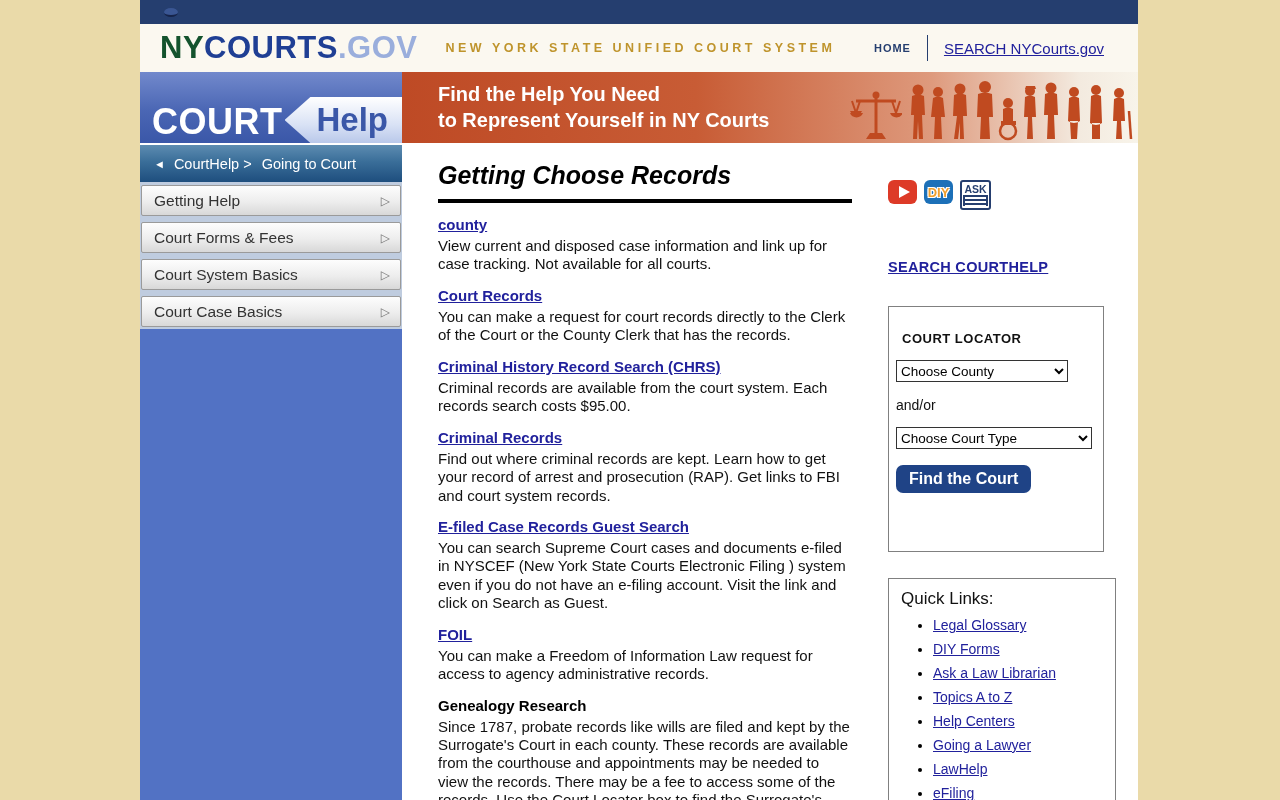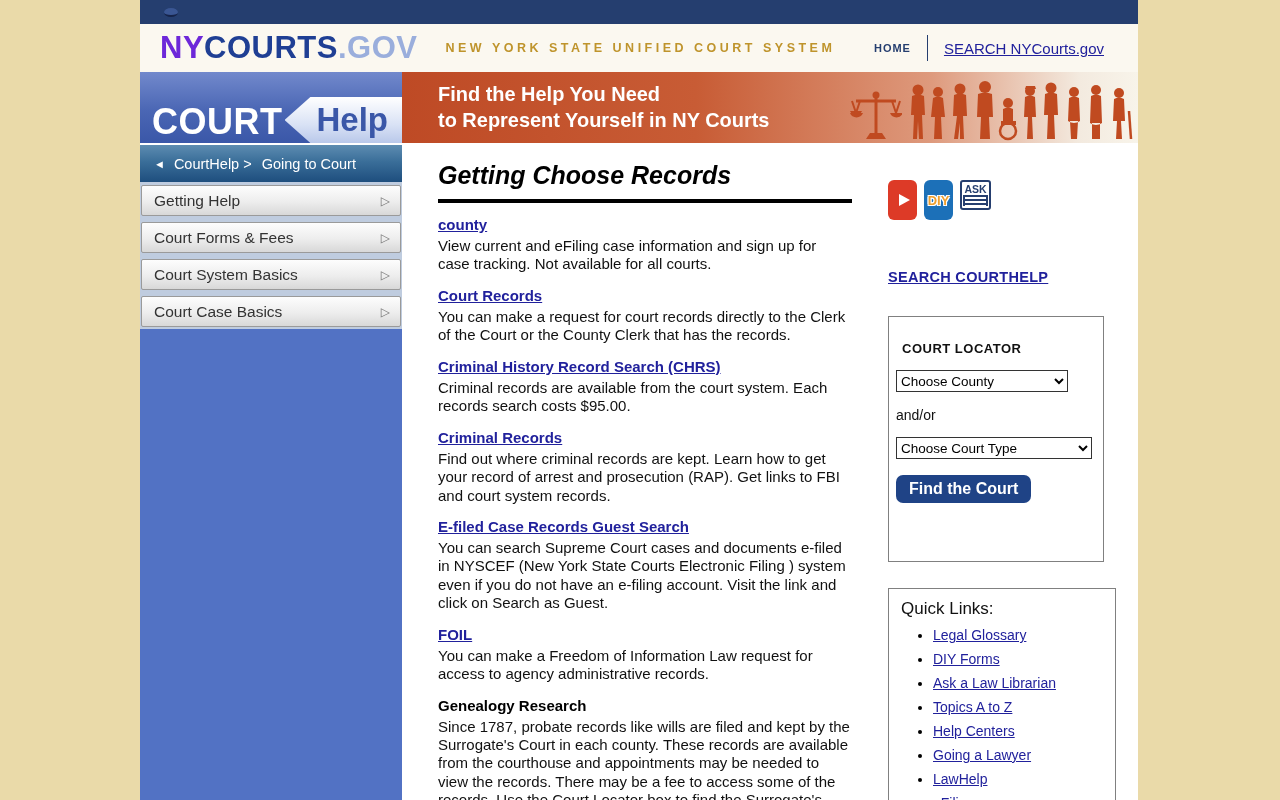--- a/index.html
+++ b/index.html
@@ -7,21 +7,21 @@
   .page{position:relative;width:998px;height:800px;margin-left:140px;background:#EADAA9;}
 
   
   .topbar{position:relative;height:24px;background:#253E6F;}
   .topbar .oval{position:absolute;left:24px;top:8px;width:14px;height:7px;border-radius:50%;
     background:#3A5693;border-bottom:2px solid #16244A;}
 
   
   .header{height:48px;background:#FBF8F0;display:flex;align-items:center;}
   .logo{margin-left:20px;font-size:31px;font-weight:800;letter-spacing:.5px;white-space:nowrap;}
-  .logo .ny{color:#6d28d9;}
+  .logo .ny{color:#14532d;}
   .logo .courts{color:#1F3F94;}
   .logo .gov{color:#9AAEDC;}
   .tagline{margin-left:28px;font-size:12.5px;font-weight:700;letter-spacing:3.5px;color:#BF942C;white-space:nowrap;}
   .header-right{margin-left:auto;margin-right:34px;display:flex;align-items:center;}
   .home-link{font-size:11px;font-weight:700;letter-spacing:1px;color:#253E6F;cursor:pointer;}
   .header-divider{width:1px;height:26px;background:#253E6F;margin:0 16px;}
   .search-site-link{font-size:15px;color:#21219C;text-decoration:underline;cursor:pointer;}
 
   
   .banner-row{height:71px;display:flex;border-bottom:2px solid #FFFFFF;}
@@ -62,21 +62,21 @@
     padding-bottom:9px;border-bottom:4px solid #000;}
   .section{margin-top:13px;}
   .section-title{font-size:15px;font-weight:700;display:inline-block;}
   .section-title.link{color:#21219C;text-decoration:underline;cursor:pointer;}
   .section-title.heading{color:#000;text-decoration:none;}
   .section-desc{margin:3px 0 0 0;font-size:15px;color:#111;line-height:1.23;}
 
   
   .rail{position:absolute;left:486px;top:35px;width:230px;}
   .icon-row{display:flex;gap:7px;}
-  .icon{width:29px;height:40px;border-radius:6px;cursor:pointer;display:flex;align-items:center;justify-content:center;}
+  .icon{width:29px;height:24px;border-radius:6px;cursor:pointer;display:flex;align-items:center;justify-content:center;}
   .icon.youtube{background:#DD3A27;}
   .yt-triangle{width:0;height:0;border-left:11px solid #fff;border-top:6.5px solid transparent;border-bottom:6.5px solid transparent;margin-left:3px;}
   .icon.diy{background:#1C70B8;font-size:13px;font-weight:800;color:#EF9F2E;
     text-shadow:-1px -1px 0 #fff,1px -1px 0 #fff,-1px 1px 0 #fff,1px 1px 0 #fff;}
   .icon.ask{background:#fff;border:2px solid #253E6F;border-radius:3px;flex-direction:column;width:27px;height:26px;}
   .ask-label{font-size:10.5px;font-weight:800;color:#253E6F;line-height:1;}
   .ask-lines{width:21px;height:11px;margin-top:1px;
     background:repeating-linear-gradient(180deg,#253E6F 0 2px,#fff 2px 4px);
     border-left:2px solid #253E6F;border-right:2px solid #253E6F;}
   .search-ch{display:inline-block;margin-top:49px;font-size:14.5px;font-weight:700;color:#21219C;
@@ -206,21 +206,21 @@
         </div>
     </div>
 
     <div class="content">
       <div class="main-col">
         <h1 class="page-title">Getting Choose Records</h1>
         <div>
 
             <div class="section">
               <a class="section-title link">county</a>
-              <p class="section-desc">View current and eFiling case information and sign up for case tracking. Not available for all courts.</p>
+              <p class="section-desc">View current and disposed case information and link up for case tracking. Not available for all courts.</p>
             </div>
 
             <div class="section">
               <a class="section-title link">Court Records</a>
               <p class="section-desc">You can make a request for court records directly to the Clerk of the Court or the County Clerk that has the records.</p>
             </div>
 
             <div class="section">
               <a class="section-title link">Criminal History Record Search (CHRS)</a>
               <p class="section-desc">Criminal records are available from the court system. Each records search costs $95.00.</p>

